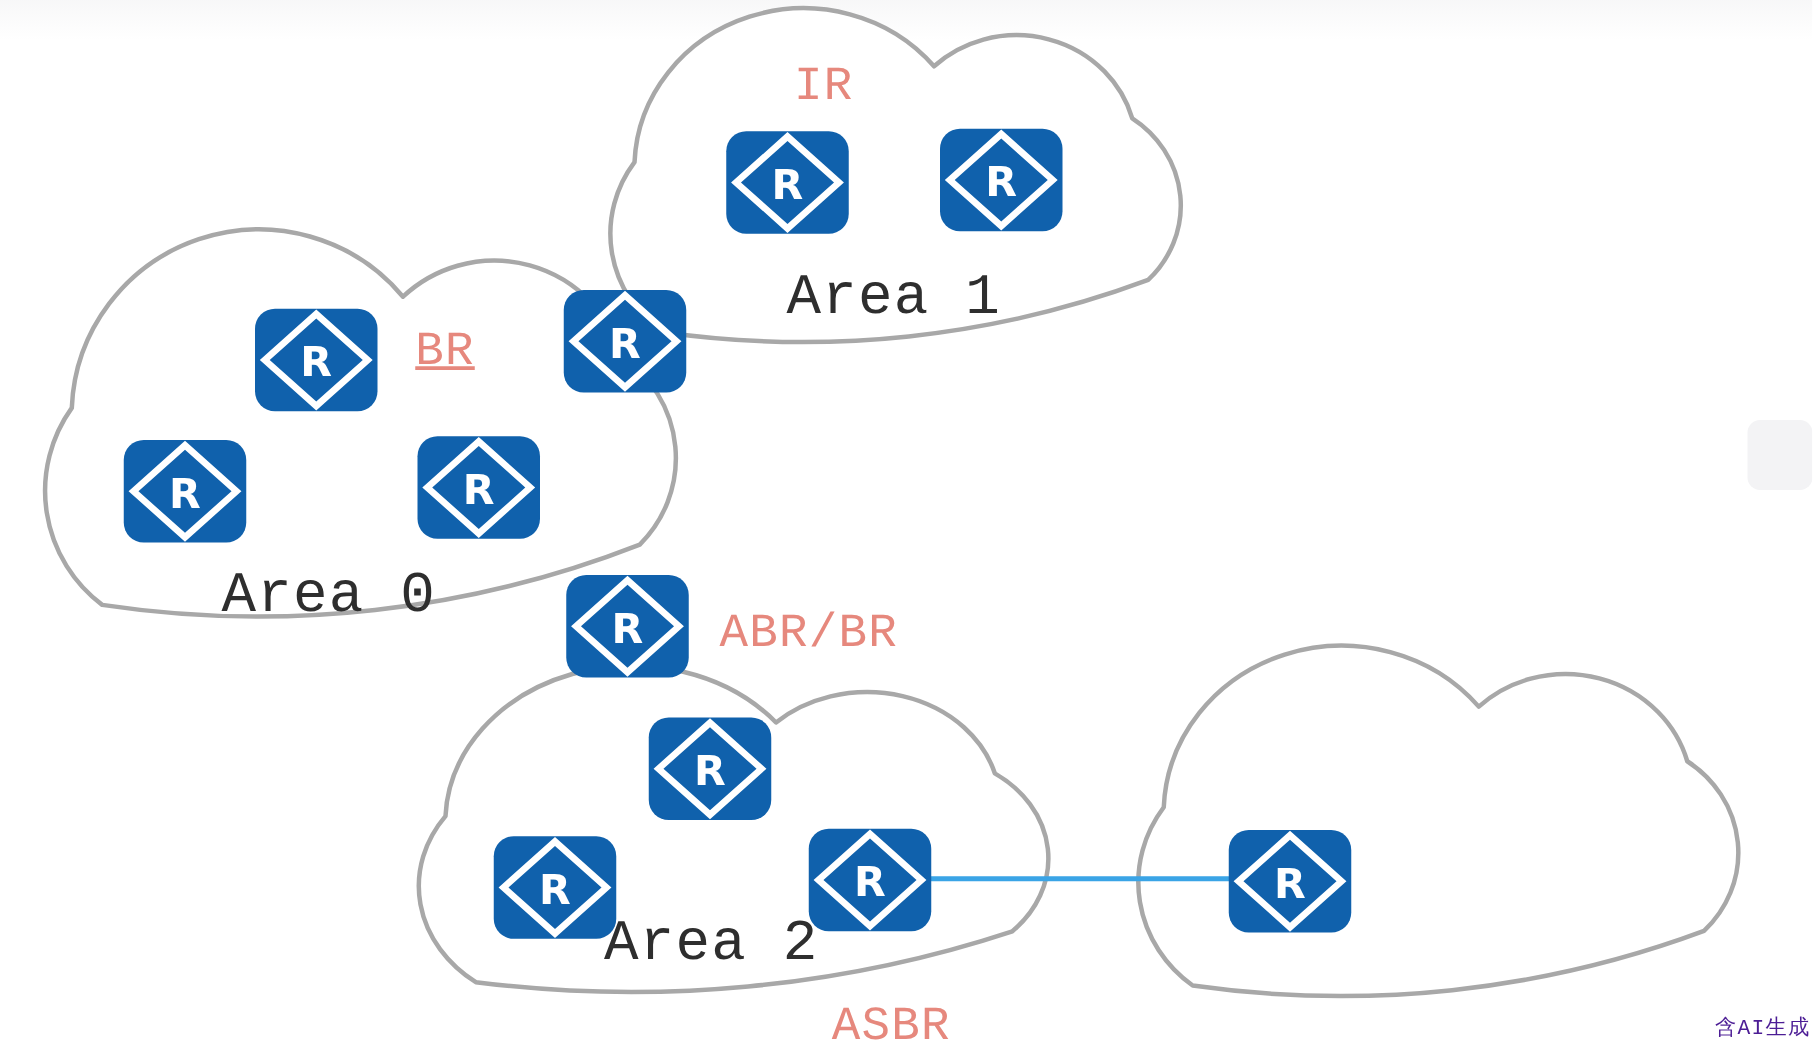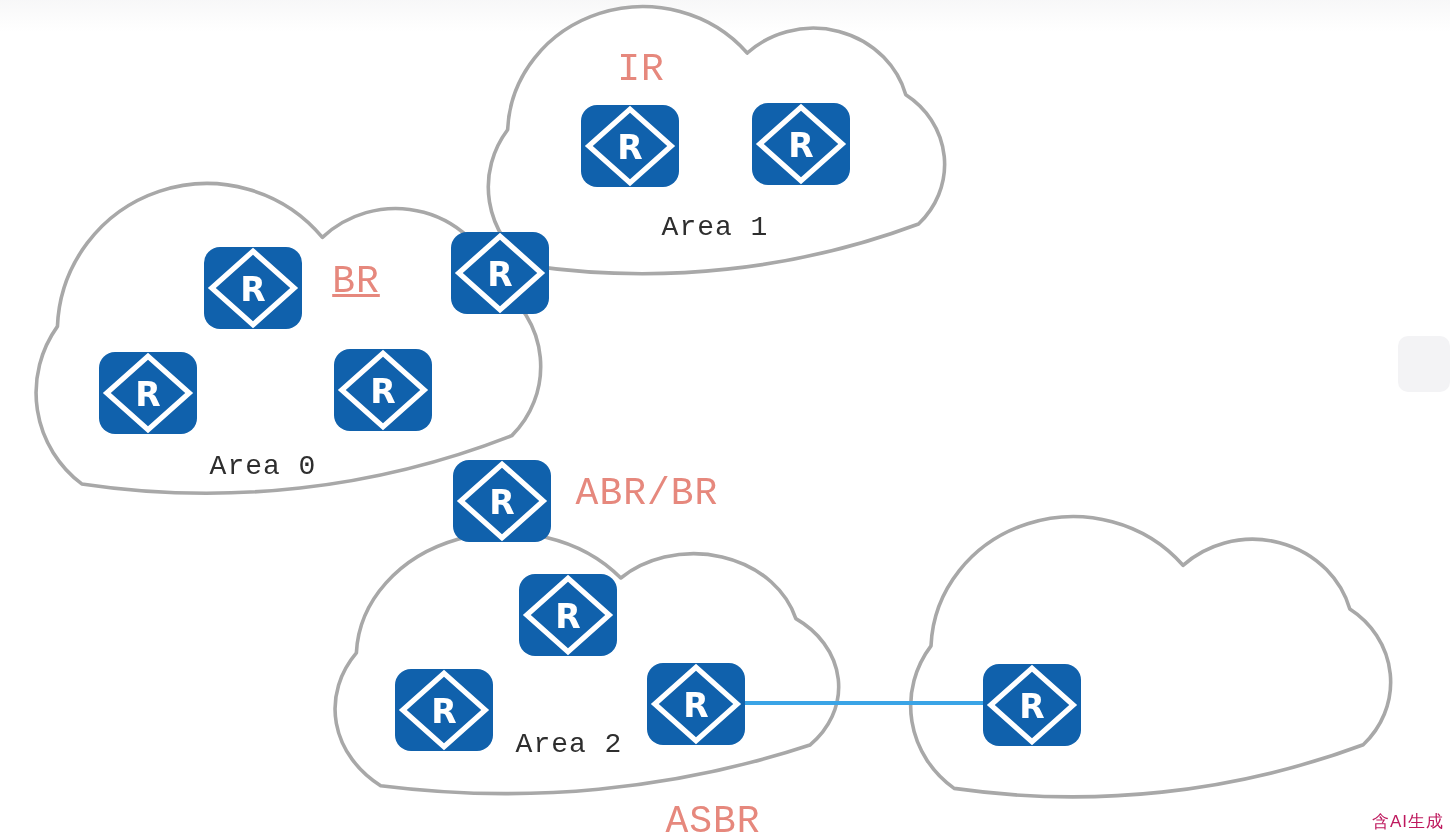--- a/index.html
+++ b/index.html
@@ -32,30 +32,30 @@
     transform:translate(-50%,-50%) scaleX(1.12) rotate(45deg);
   }
   .rletter{
     position:absolute;left:0;top:0;width:100%;height:100%;
     display:flex;align-items:center;justify-content:center;
     color:#ffffff;font-family:"DejaVu Sans","Liberation Sans",sans-serif;
     font-size:33px;font-weight:600;padding-top:2px;box-sizing:border-box;
   }
   .area-label{
     position:absolute;transform:translateX(-50%);color:#2e2e2e;
-    font-size:28px;white-space:nowrap;z-index:5;letter-spacing:1px;
+    font-size:46px;white-space:nowrap;z-index:5;letter-spacing:1px;
   }
   .cjk-label{font-size:42px;letter-spacing:0;}
   .role-label{
     position:absolute;transform:translateX(-50%);color:#e6887d;
     font-size:38px;white-space:nowrap;z-index:5;letter-spacing:1px;
   }
   .watermark{
-    position:absolute;left:1372px;top:810px;color:#be185d;font-size:17px;
-    font-family:Liberation Sans, sans-serif;z-index:6;letter-spacing:1px;
+    position:absolute;left:1372px;top:810px;color:#4c1d95;font-size:17px;
+    font-family:Liberation Mono, monospace;z-index:6;letter-spacing:1px;
   }
 </style>
 </head>
 <body>
 
 <div class="stage">
 
   <div class="top-artifact"></div>
   <div class="right-artifact"></div>
 
@@ -124,20 +124,20 @@
 
   <div class="router" style="left:983px;top:664px;">
     <span class="diamond"></span>
     <span class="rletter">R</span>
   </div>
 
   <span class="area-label" style="left:715px;top:212px;">Area 1</span>
   <span class="area-label" style="left:263px;top:424px;margin-top:27px;">Area 0</span>
   <span class="area-label" style="left:569px;top:729px;text-align:right;">Area 2</span>
 
-  <span class="role-label" style="left:641px;top:48px;">IR</span>
+  <span class="role-label" style="left:659px;top:48px;">IR</span>
   <span class="role-label" style="left:356px;top:260px;text-decoration:underline;">BR</span>
-  <span class="role-label" style="left:647px;top:472px;">ABR/BR</span>
+  <span class="role-label" style="left:647px;top:486px;">ABR/BR</span>
   <span class="role-label" style="left:713px;top:800px;">ASBR</span>
 
   <span class="watermark">含AI生成</span>
 
 </div>
 
 </body></html>

